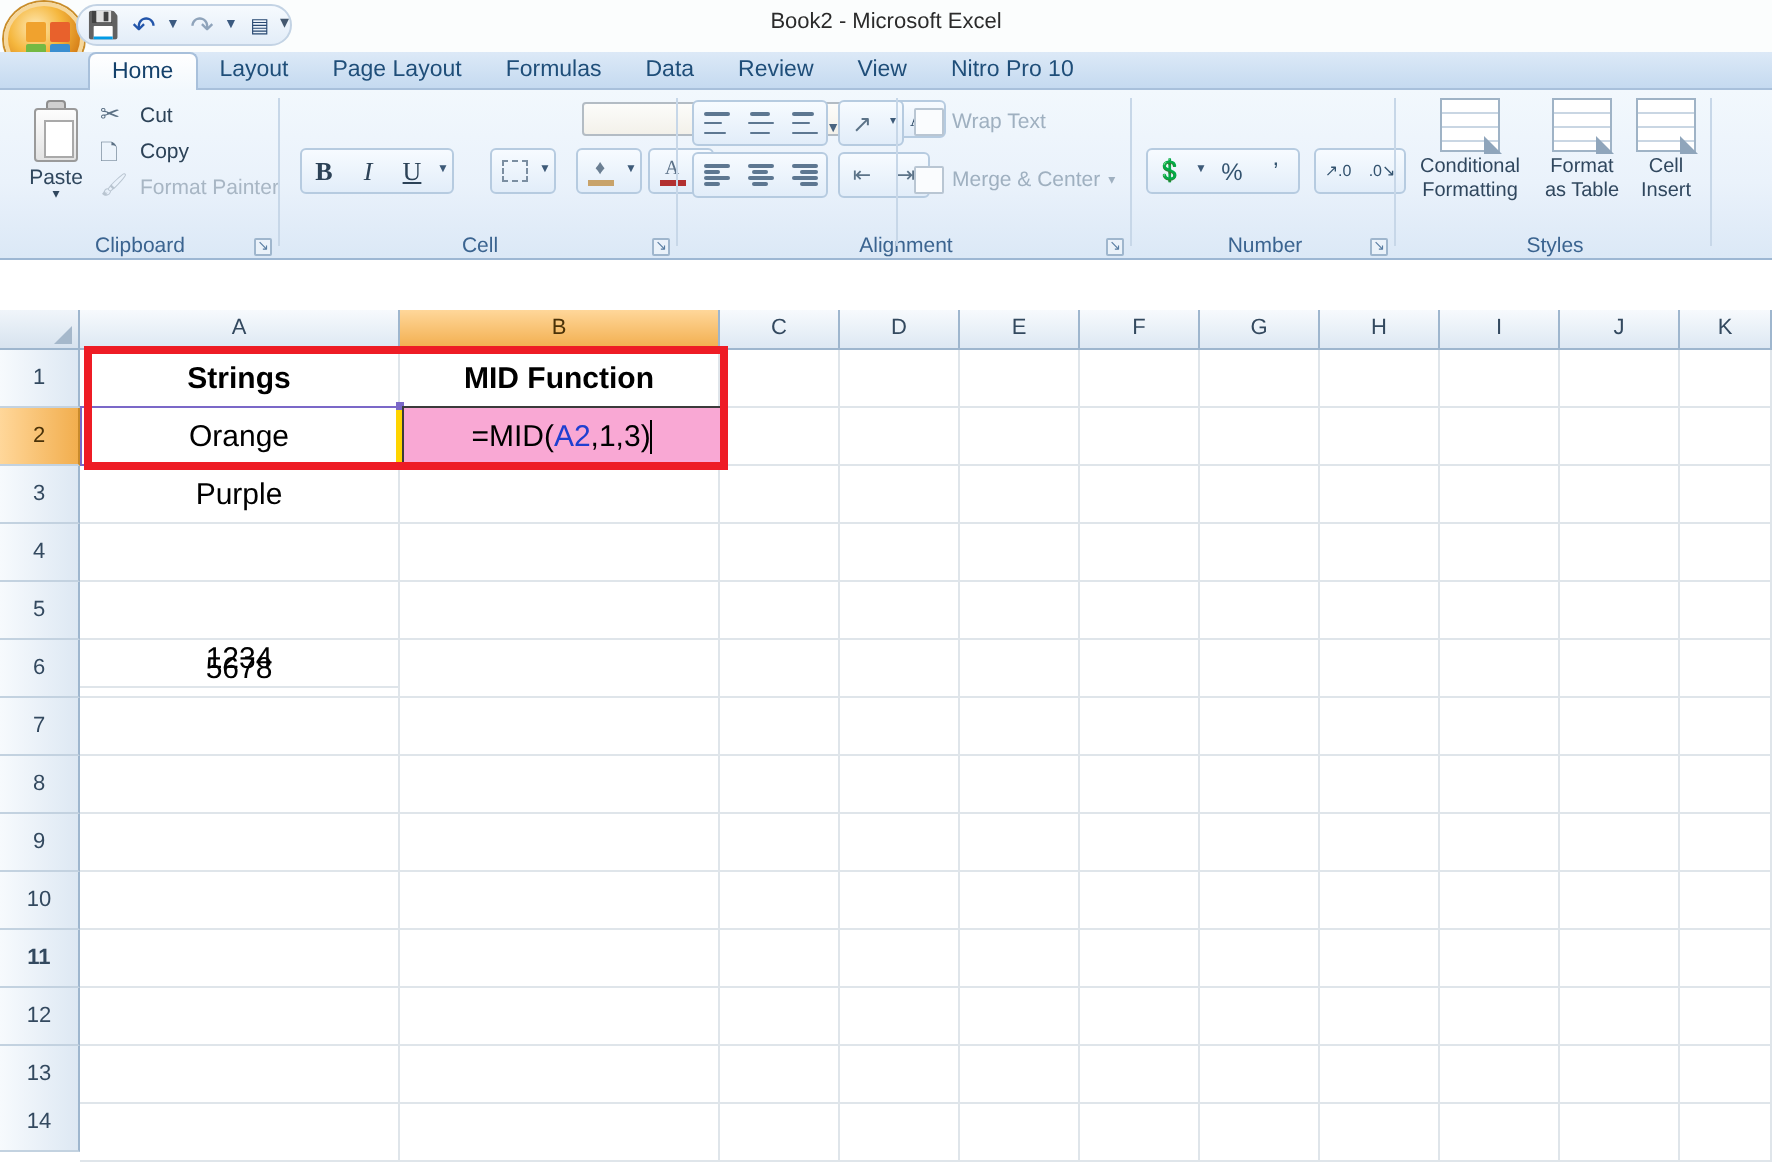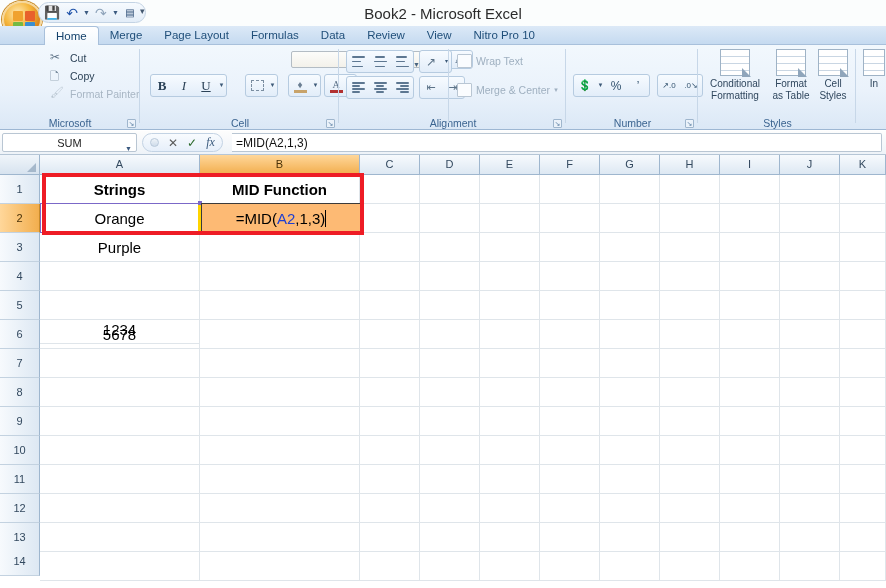--- a/index.html
+++ b/index.html
@@ -42,21 +42,21 @@
     display: grid; grid-template-columns: 1fr 1fr; grid-template-rows: 1fr 1fr; gap: 1.5px;
   }
   .orb-inner i { border-radius: 1px; display: block; }
   .orb-inner i:nth-child(1){ background:#f0a22e; }
   .orb-inner i:nth-child(2){ background:#e8612c; }
   .orb-inner i:nth-child(3){ background:#74b943; }
   .orb-inner i:nth-child(4){ background:#3a8ed0; }
 
   .win-title {
     position: absolute; left: 0; top: 5px; width: 886px; text-align: center;
-    font-size: 15px; color: #2b2b2b;
+    font-size: 11px; color: #2b2b2b;
   }
 
   
   .tabstrip {
     position: absolute; left: 0; top: 26px; width: 886px; height: 19px;
     background: linear-gradient(#dce9f7,#c5daf0);
     border-bottom: 1px solid #a8c0db;
   }
   .tabs { position: absolute; left: 44px; top: 0; display: flex; height: 19px; }
   .tab {
@@ -249,21 +249,21 @@
   .red-box {
     position: absolute; border: 4px solid #ee1c25; pointer-events: none; z-index: 40;
   }
   .ref-box {
     position: absolute; border: 1.5px solid #7b68c8; pointer-events: none; z-index: 30;
   }
   .ref-handle {
     position: absolute; width: 4px; height: 4px; background: #7b68c8; z-index: 31;
   }
   .edit-box {
-    position: absolute; border: 1.5px solid #3b3b3b; background: #fdba74; z-index: 32;
+    position: absolute; border: 1.5px solid #3b3b3b; background: #f9a8d4; z-index: 32;
     display: flex; align-items: center; justify-content: center;
     font-size: 15px; color: #000; white-space: nowrap;
   }
   .yellow-mark {
     position: absolute; width: 3px; background: #ffd400; z-index: 33;
   }
   .caret {
     display: inline-block; width: 1px; height: 17px; background: #000;
     vertical-align: middle; margin-left: 0px;
   }
@@ -291,48 +291,57 @@
       <div class="qat-caret">▼</div>
       <div class="qat-btn" style="font-size:10px;">▤</div>
     </div>
     <div class="qat-more">▾</div>
     <div class="win-title">Book2 - Microsoft Excel</div>
   </div>
 
   <div class="tabstrip">
     <div class="tabs">
       <div class="tab active">Home</div>
-      <div class="tab">Merge</div>
+      <div class="tab">Layout</div>
       <div class="tab">Page Layout</div>
       <div class="tab">Formulas</div>
       <div class="tab">Data</div>
       <div class="tab">Review</div>
       <div class="tab">View</div>
       <div class="tab">Nitro Pro 10</div>
     </div>
   </div>
 
   <div class="ribbon">
 
     <div class="grp" style="left:0px;width:140px;">
+      <div class="paste-btn">
+        <div class="clipboard-ico">
+          <div class="clip"></div>
+            <div class="board"></div>
+            <div class="page"></div>
+        </div>
+        <div class="paste-label">Paste</div>
+        <div class="paste-caret">▾</div>
+      </div>
 
       <div class="cb-item" style="left:50px;top:4px;">
         <span class="cb-ico" style="font-size:12px;color:#5c7185;">✂</span>
         <span>Cut</span>
       </div>
       <div class="cb-item" style="left:50px;top:22px;">
         <span class="cb-ico" style="font-size:11px;color:#5c7185;">🗋</span>
         <span>Copy</span>
       </div>
       <div class="cb-item dim" style="left:50px;top:40px;">
         <span class="cb-ico" style="font-size:11px;color:#b8c4d0;">🖌</span>
         <span>Format Painter</span>
       </div>
 
-      <div class="grp-label">Microsoft</div>
+      <div class="grp-label">Clipboard</div>
       <div class="grp-dlg">↘</div>
       <div class="grp-sep" style="right:0;"></div>
     </div>
 
     <div class="grp" style="left:141px;width:198px;">
       <div class="fontbox">
         <span class="cbcaret">▼</span>
         <span style="position:absolute;left:4px;top:1px;font-size:10.5px;color:#333;"></span>
       </div>
       <div class="sizebox">
@@ -507,47 +516,28 @@
       <div class="sty-btn" style="left:70px;width:44px;">
         <div class="sty-ico">
             <span class="pen"></span>
           </div>
         <span>Format as Table</span>
       </div>
       <div class="sty-btn" style="left:114px;width:40px;">
         <div class="sty-ico">
             <span class="pen"></span>
           </div>
-        <span>Cell Styles</span>
+        <span>Cell Insert</span>
       </div>
       <div class="grp-label">Styles</div>
       <div class="grp-sep" style="right:0;"></div>
     </div>
 
-    <div class="grp" style="left:857px;width:29px;">
-      <div class="sty-btn" style="left:2px;width:30px;">
-        <div class="sty-ico" style="width:22px;"></div>
-        <span>In</span>
-      </div>
-    </div>
   </div>
 
-  <div class="fbar">
-    <div class="namebox">
-      <span>SUM</span>
-      <span class="namebox-caret">▼</span>
-    </div>
-    <div class="fb-btns">
-      <span class="fb-dot"></span>
-      <span class="fb-x">✕</span>
-      <span class="fb-check">✓</span>
-      <span class="fb-fx">fx</span>
-    </div>
-    <div class="fb-input">=MID(A2,1,3)</div>
-  </div>
 
   <div class="grid-wrap">
 
     <div class="corner">
         <span class="tri"></span>
       </div>
 
     <div class="colhdr" style="left:40px;width:160px;">A</div>
     <div class="colhdr sel" style="left:200px;width:160px;">B</div>
     <div class="colhdr" style="left:360px;width:60px;">C</div>
@@ -563,21 +553,21 @@
     <div class="rowhdr" style="top:20px;height:29px;line-height:28px;">1</div>
     <div class="rowhdr sel" style="top:49px;height:29px;line-height:28px;">2</div>
     <div class="rowhdr" style="top:78px;height:29px;line-height:28px;">3</div>
     <div class="rowhdr" style="top:107px;height:29px;line-height:28px;">4</div>
     <div class="rowhdr" style="top:136px;height:29px;line-height:28px;">5</div>
     <div class="rowhdr" style="top:165px;height:29px;line-height:28px;">6</div>
     <div class="rowhdr" style="top:194px;height:29px;line-height:28px;">7</div>
     <div class="rowhdr" style="top:223px;height:29px;line-height:28px;">8</div>
     <div class="rowhdr" style="top:252px;height:29px;line-height:28px;">9</div>
     <div class="rowhdr" style="top:281px;height:29px;line-height:28px;">10</div>
-    <div class="rowhdr" style="top:310px;height:29px;line-height:28px;">11</div>
+    <div class="rowhdr" style="top:310px;height:29px;line-height:28px;font-weight:bold;">11</div>
     <div class="rowhdr" style="top:339px;height:29px;line-height:28px;">12</div>
     <div class="rowhdr" style="top:368px;height:29px;line-height:28px;">13</div>
     <div class="rowhdr" style="top:392px;height:29px;line-height:28px;text-align:center;">14</div>
 
     <div id="grid-bg">
         <div class="cell" style="left:40px;top:20px;width:160px;height:29px;"></div>
         <div class="cell" style="left:200px;top:20px;width:160px;height:29px;"></div>
         <div class="cell" style="left:360px;top:20px;width:60px;height:29px;"></div>
         <div class="cell" style="left:420px;top:20px;width:60px;height:29px;"></div>
         <div class="cell" style="left:480px;top:20px;width:60px;height:29px;"></div>

